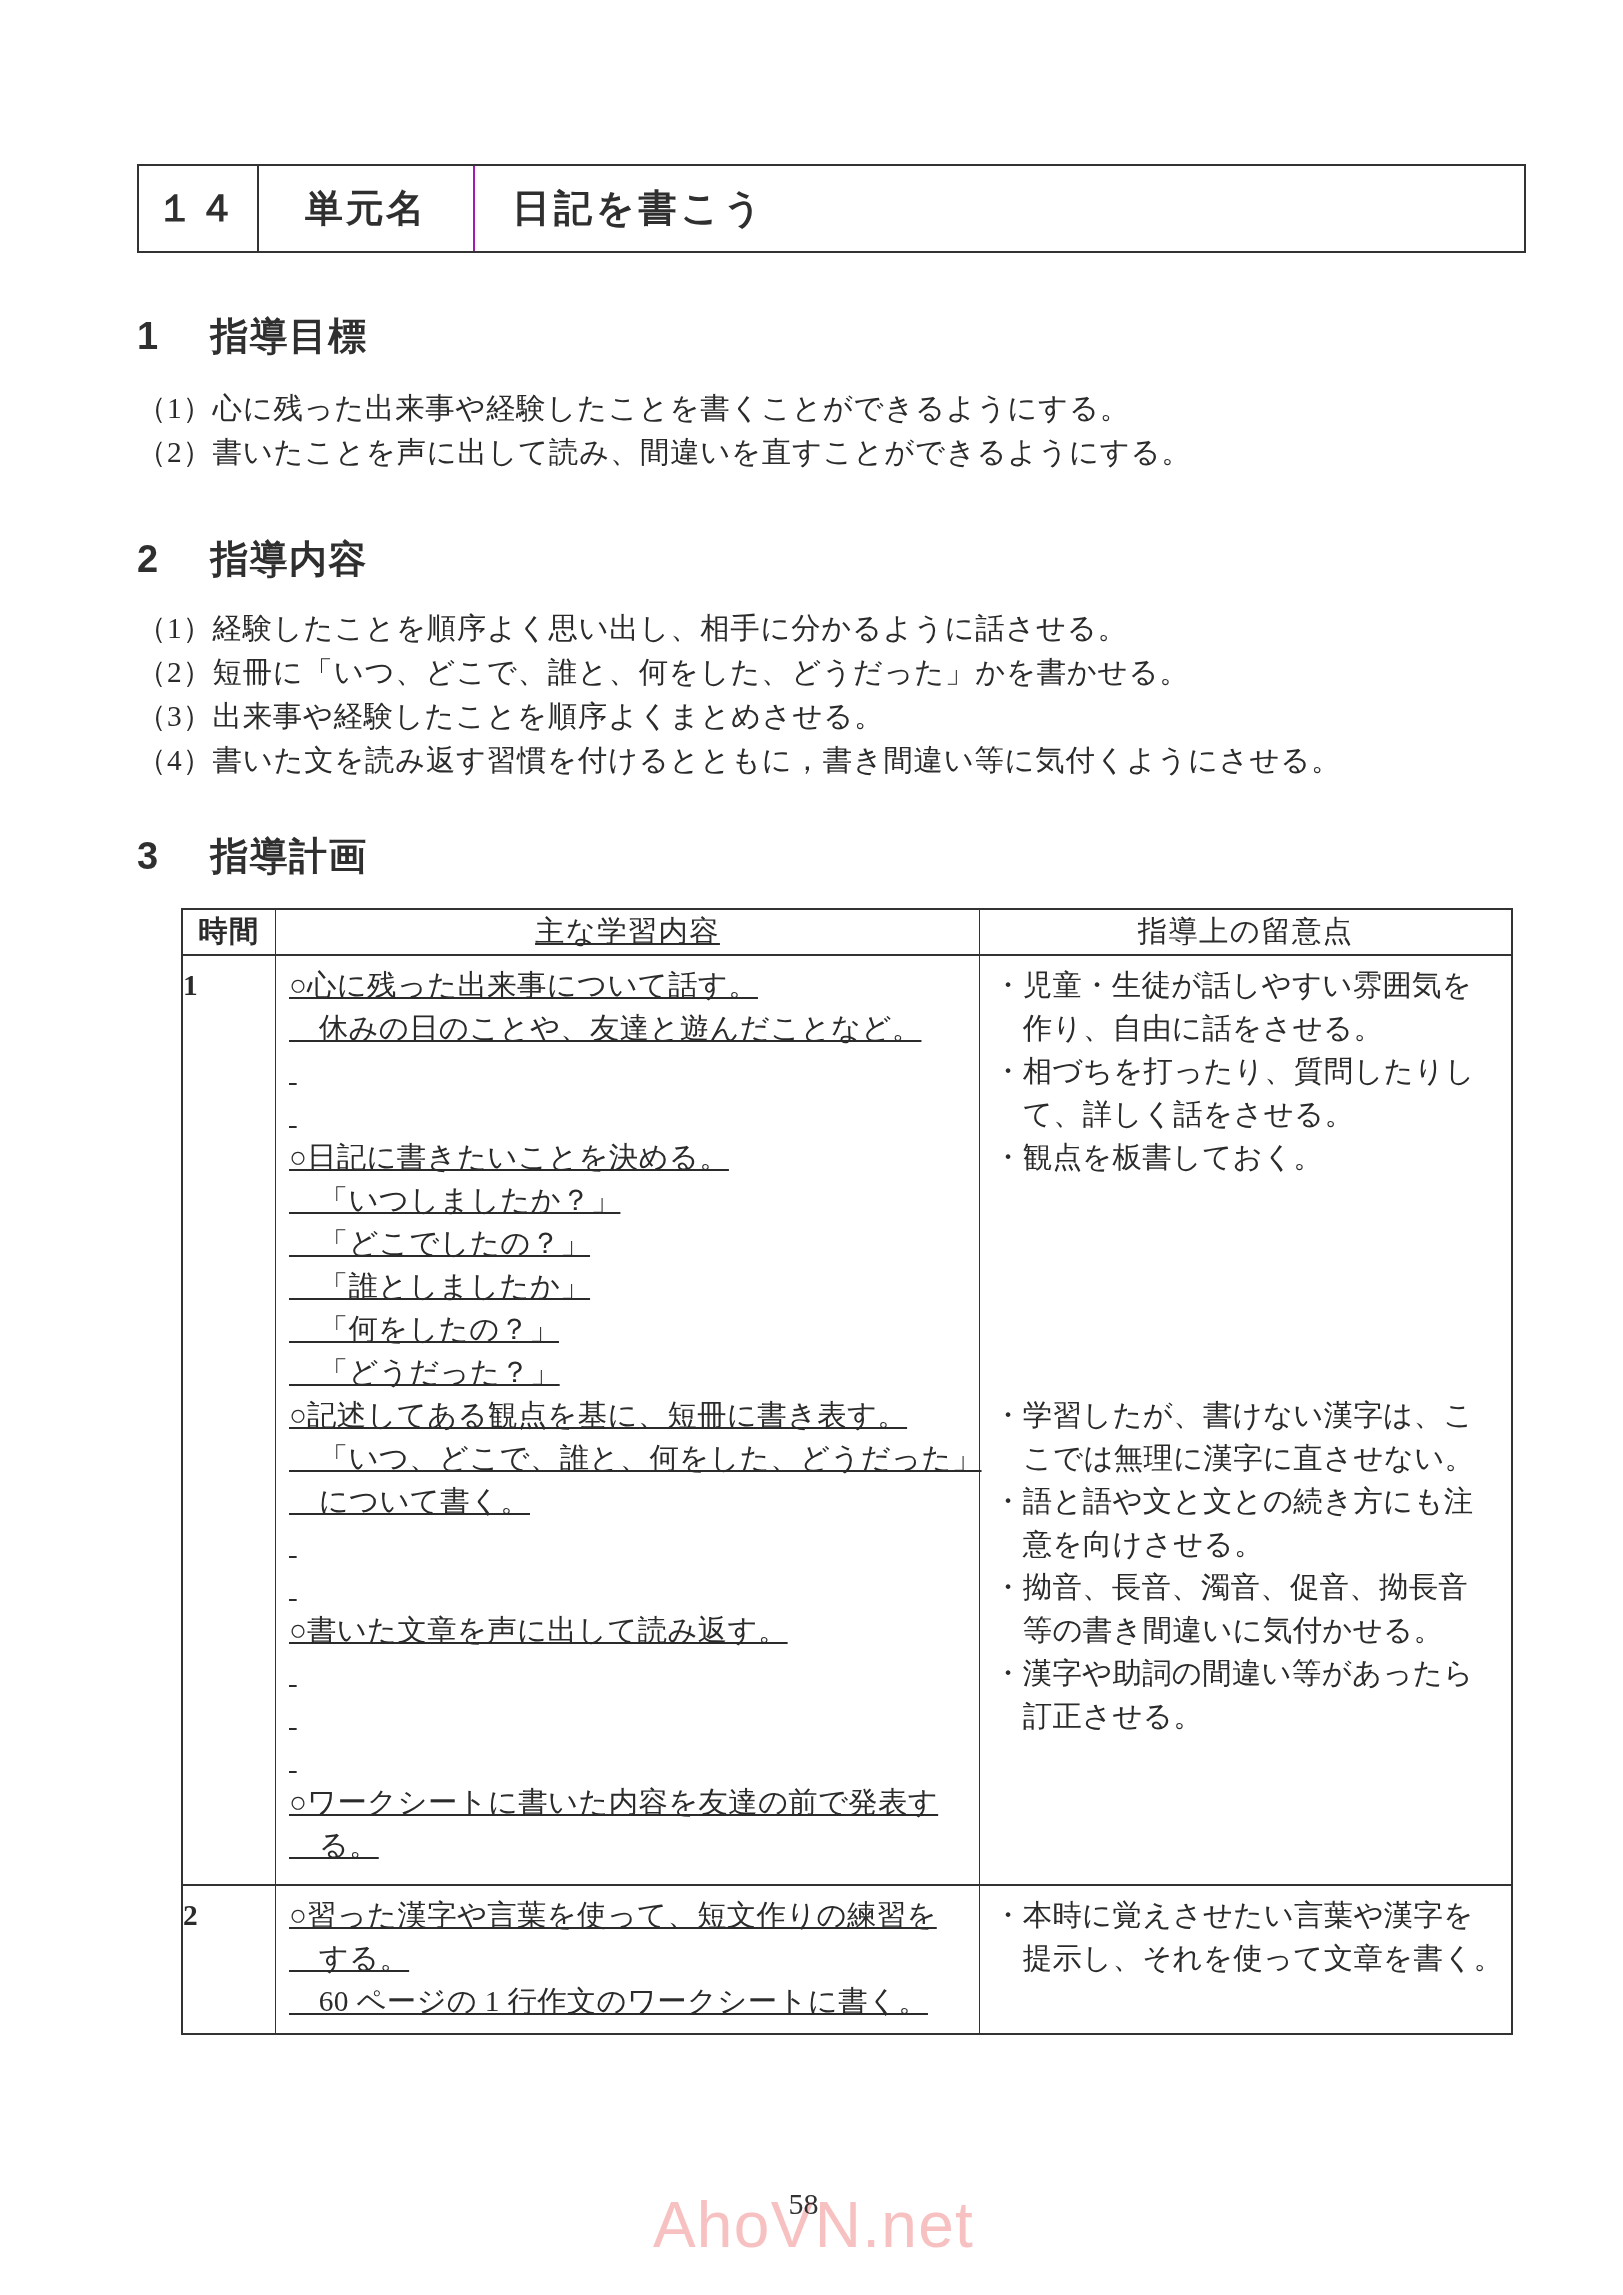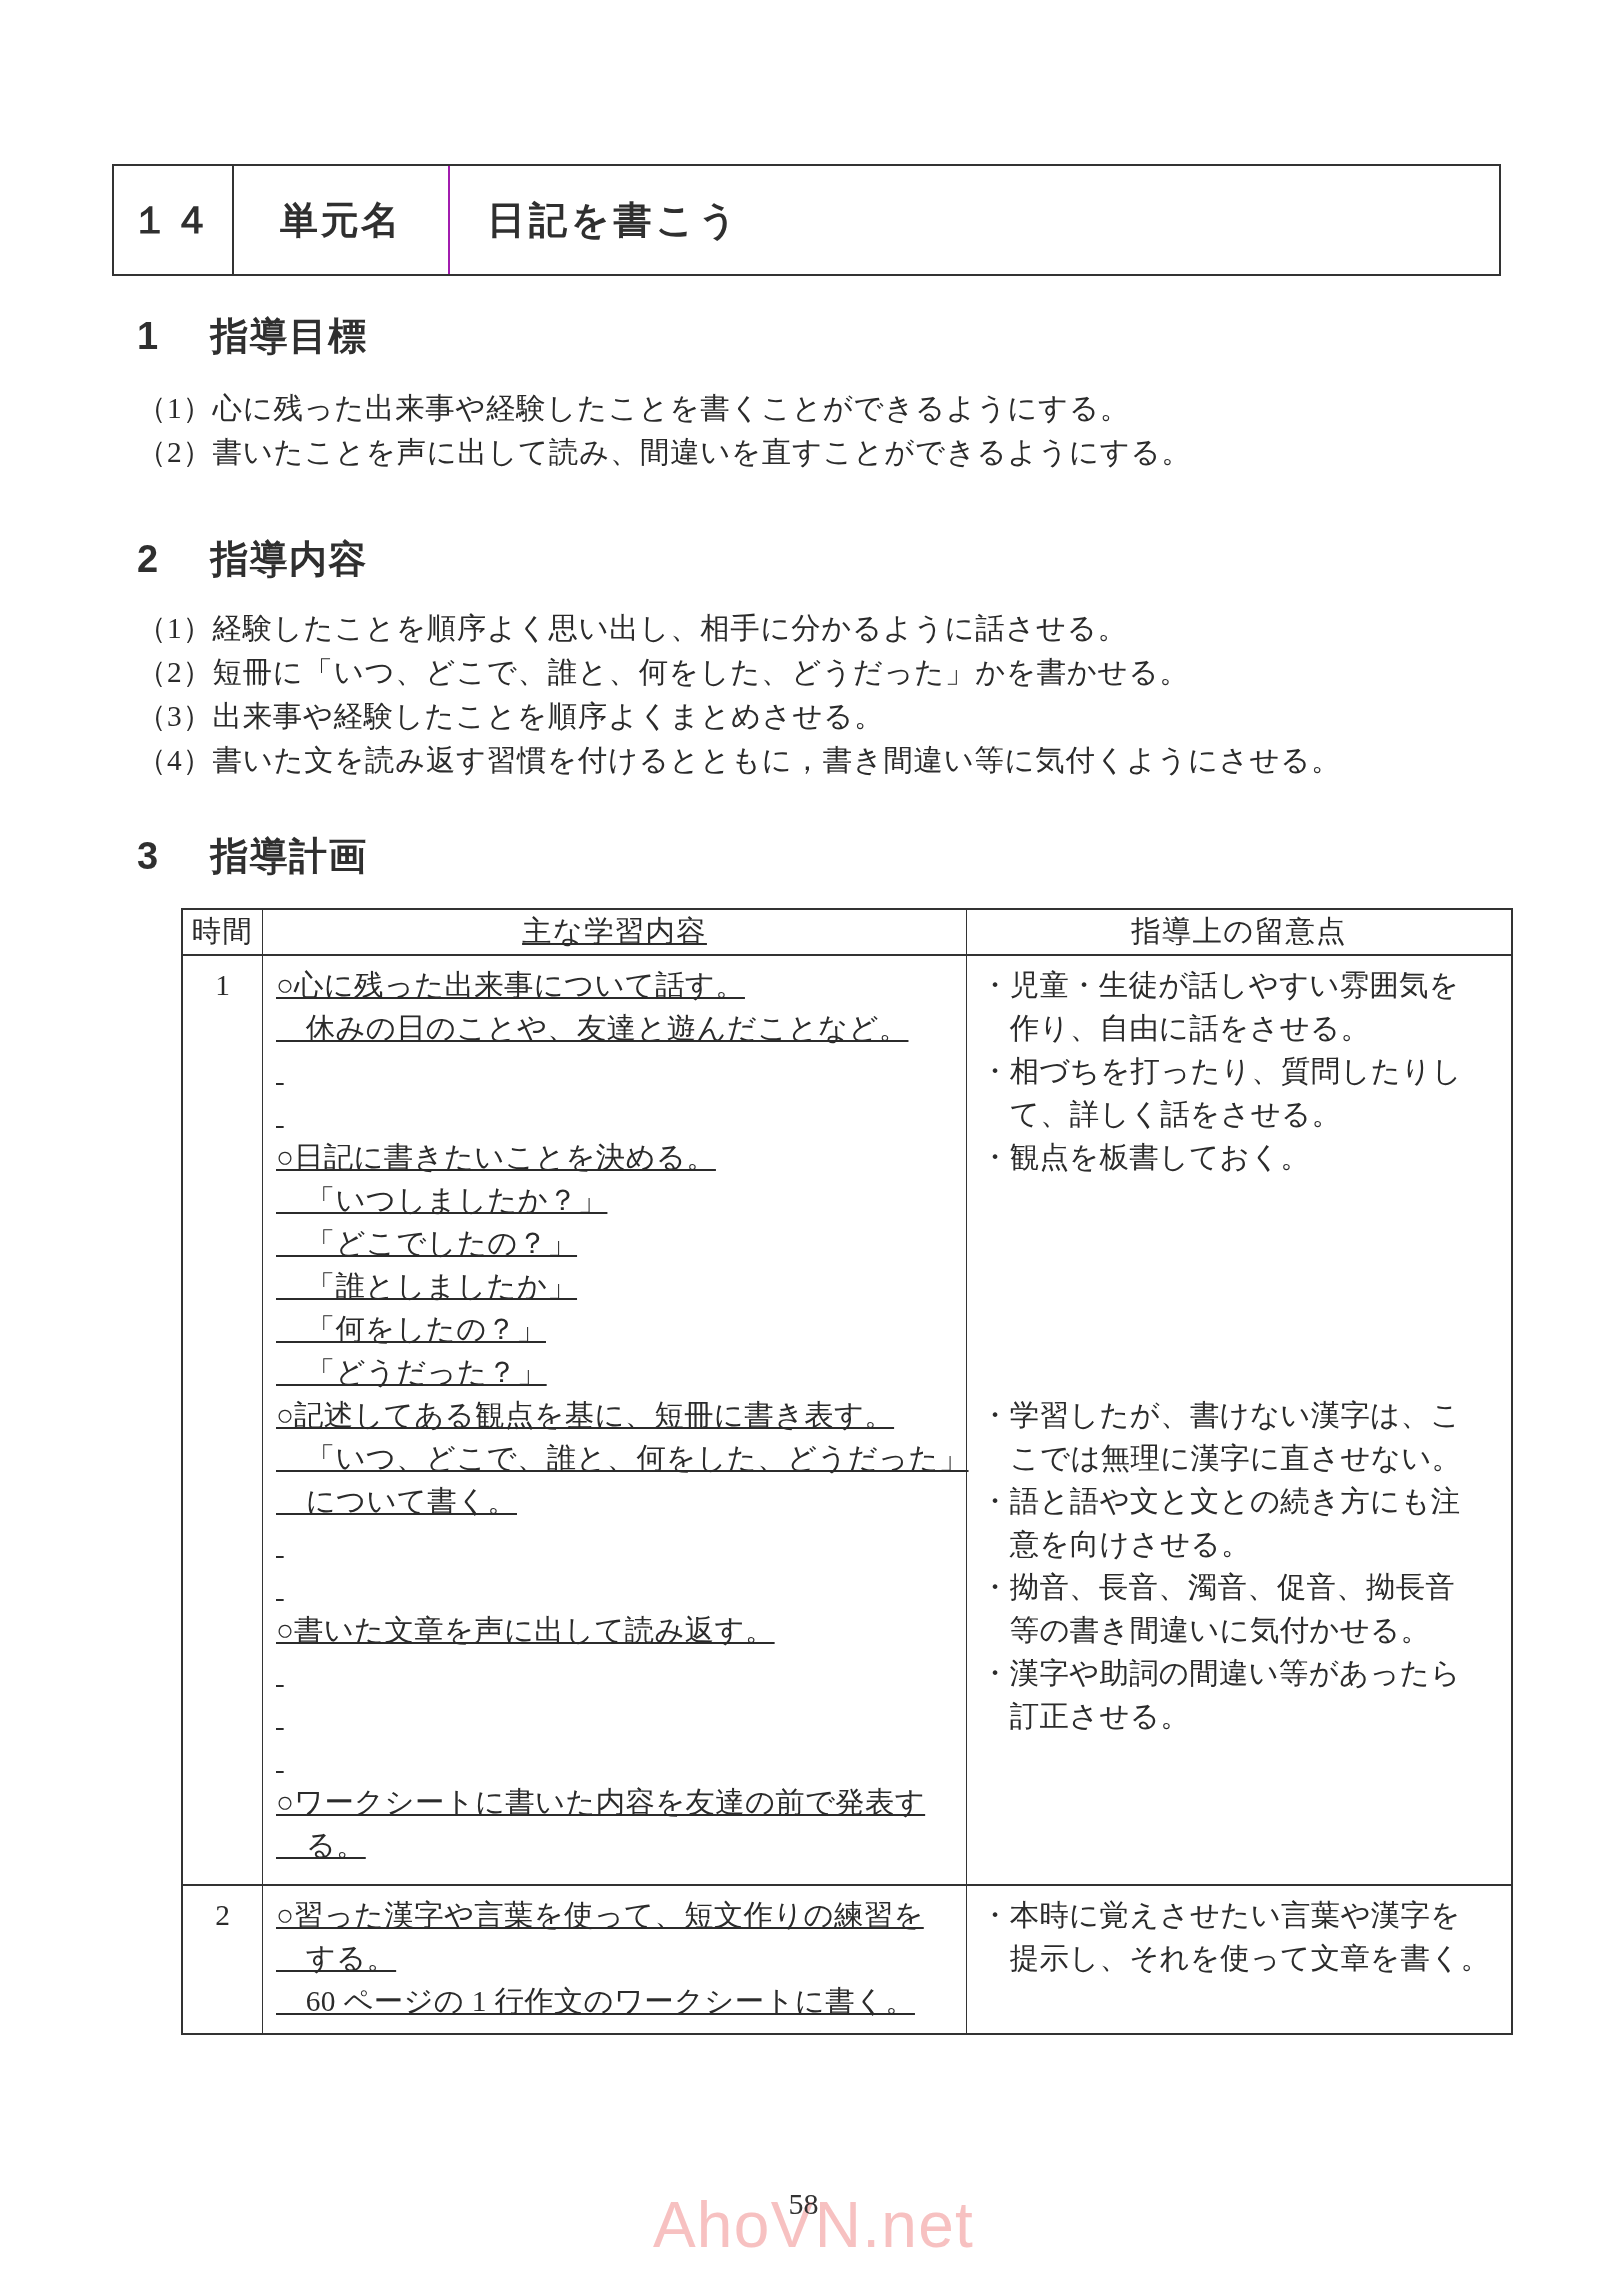--- a/index.html
+++ b/index.html
@@ -8,21 +8,21 @@
     background:#ffffff;
     position:relative;
     font-family:"Liberation Serif","DejaVu Serif",serif;
     color:#2d2d2d;
     overflow:hidden;
   }
   .page{position:absolute;inset:0;}
 
   
   .unit-box{
-    position:absolute;left:112px;top:164px;width:1389px;height:112px;
+    position:absolute;left:137px;top:164px;width:1389px;height:89px;
     box-sizing:border-box;border:2.6px solid #333;
     display:flex;align-items:stretch;
     font-family:"Liberation Sans","DejaVu Sans",sans-serif;
     font-weight:700;font-size:38px;color:#2f2f2f;
   }
   .unit-box .ucell{display:flex;align-items:center;justify-content:center;box-sizing:border-box;}
   .unit-num{width:120px;border-right:2px solid #333;letter-spacing:3.9px;}
   .unit-label{width:216px;border-right:2px solid #a21caf;letter-spacing:2.6px;}
   .unit-title{flex:1;justify-content:flex-start !important;padding-left:37px;letter-spacing:3.9px;}
 
@@ -48,21 +48,21 @@
   .plan-table{
     position:absolute;left:181px;top:908px;width:1332px;
     box-sizing:border-box;border:2.6px solid #333;
     font-size:29.4px;color:#2b2b2b;
   }
   .trow{display:flex;align-items:stretch;}
   .thead{height:44px;border-bottom:2.6px solid #333;}
   .row-1{height:928px;border-bottom:2.6px solid #333;}
   .row-2{height:147px;}
   .tcol{box-sizing:border-box;}
-  .col-time{width:80px;border-right:1.3px solid #333;text-align:center;}
+  .col-time{width:93px;border-right:1.3px solid #333;text-align:left;font-weight:bold;}
   .col-content{width:704px;border-right:1.3px solid #333;text-decoration:underline;}
   .col-notes{flex:1;}
   .thead .tcol{display:flex;align-items:center;justify-content:center;letter-spacing:1.3px;border-bottom:none;}
   .body-time{padding-top:7.9px;line-height:43px;}
   .body-cell{padding:7.9px 0 0 13px;}
   .body-cell .line{line-height:43px;letter-spacing:0.3px;white-space:pre;}
 
   
   .watermark{
     position:absolute;left:4px;right:0;top:2193px;text-align:center;

